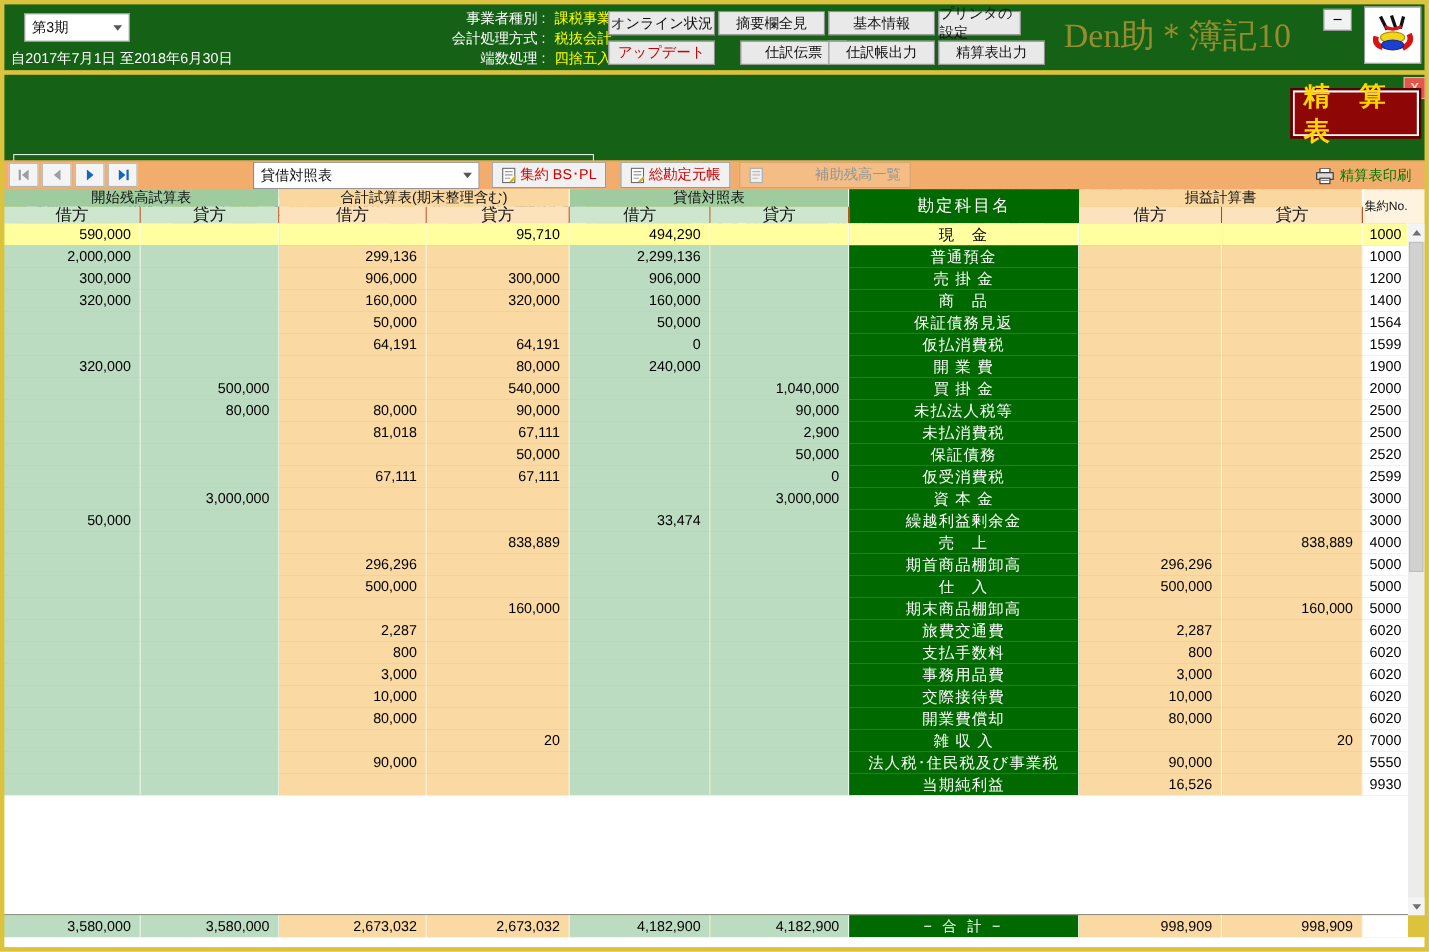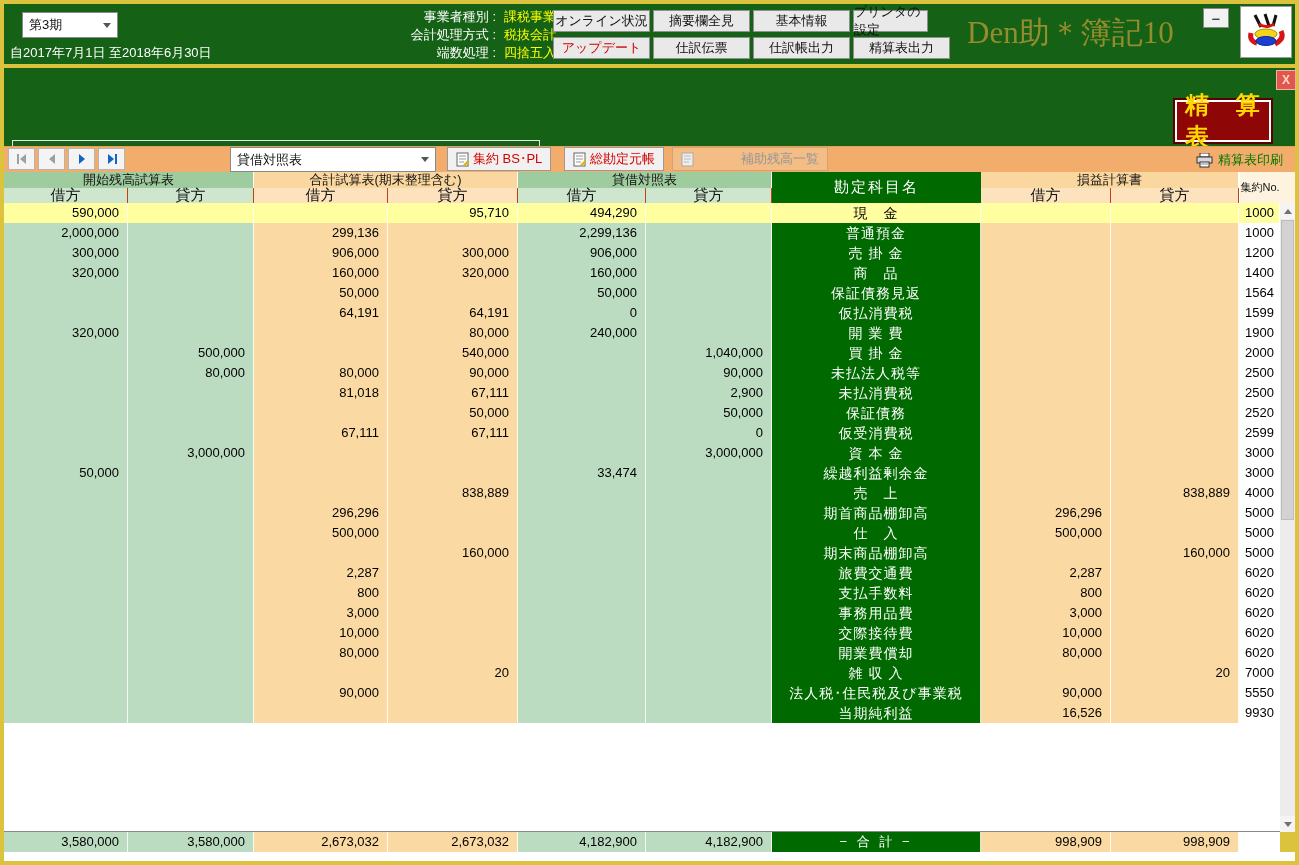--- a/index.html
+++ b/index.html
@@ -88,21 +88,21 @@
     <div class="abs wlabel" style="left:330px;top:22px;width:162px;text-align:right;">会計処理方式 :</div>
     <div class="abs ylabel" style="left:500px;top:22px;">税抜会計</div>
     <div class="abs wlabel" style="left:330px;top:40px;width:162px;text-align:right;">端数処理 :</div>
     <div class="abs ylabel" style="left:500px;top:40px;">四捨五入</div>
 
     <div class="abs gbtn" style="left:549px;top:6px;width:97px;height:22px;">オンライン状況</div>
     <div class="abs gbtn" style="left:649px;top:6px;width:97px;height:22px;">摘要欄全見</div>
     <div class="abs gbtn" style="left:749px;top:6px;width:97px;height:22px;">基本情報</div>
     <div class="abs gbtn" style="left:849px;top:6px;width:75px;height:22px;">プリンタの設定</div>
     <div class="abs gbtn" style="left:549px;top:33px;width:97px;height:22px;color:#cc0000;">アップデート</div>
-    <div class="abs gbtn" style="left:649px;top:33px;width:97px;height:22px;">仕訳伝票</div>
+    <div class="abs gbtn" style="left:669px;top:33px;width:97px;height:22px;">仕訳伝票</div>
     <div class="abs gbtn" style="left:749px;top:33px;width:97px;height:22px;">仕訳帳出力</div>
     <div class="abs gbtn" style="left:849px;top:33px;width:97px;height:22px;">精算表出力</div>
 
     <div class="abs title-text" style="left:963px;top:8px;">Den助＊簿記10</div>
     <div class="abs minbtn" style="left:1199px;top:4px;">−</div>
     <div class="abs iconbtn" style="left:1236px;top:2px;">
       <svg width="42" height="42" viewBox="0 0 42 42">
         <path d="M10 4 L16 16" stroke="#111" stroke-width="3" fill="none"></path>
         <path d="M20 3 L24 15" stroke="#111" stroke-width="3" fill="none"></path>
         <path d="M31 4 L28 15" stroke="#111" stroke-width="3" fill="none"></path>
@@ -166,21 +166,21 @@
       <div class="wlabel" style="font-size:12px;text-align:center;margin-top:2px;">勘定科目名位置揃え</div>
       <div style="display:flex;gap:6px;justify-content:center;margin-top:3px;">
         <div class="gbtn" style="width:26px;height:21px;">左</div>
         <div class="gbtn" style="width:26px;height:21px;">中</div>
         <div class="gbtn" style="width:26px;height:21px;">右</div>
       </div>
     </div>
 
     <div class="abs brand-text" style="left:963px;top:92px;">Bookkeeping10</div>
     <div class="abs closebtn" style="left:1272px;top:2px;">X</div>
-    <div class="abs wsbtn" style="left:1169px;top:30px;width:100px;height:46px;">精 算 表</div>
+    <div class="abs wsbtn" style="left:1169px;top:12px;width:119px;height:46px;">精 算 表</div>
   </div>
 
   <div class="abs toolbar">
     <div class="abs navbtn" style="left:4px;top:1px;">
       <svg width="12" height="10">
           <rect x="1" y="0" width="2" height="10" fill="#9aa0a6"></rect>
           <path d="M10 0 L4 5 L10 10 Z" fill="#9aa0a6"></path>
         </svg>
     </div>
     <div class="abs navbtn" style="left:34px;top:1px;">

